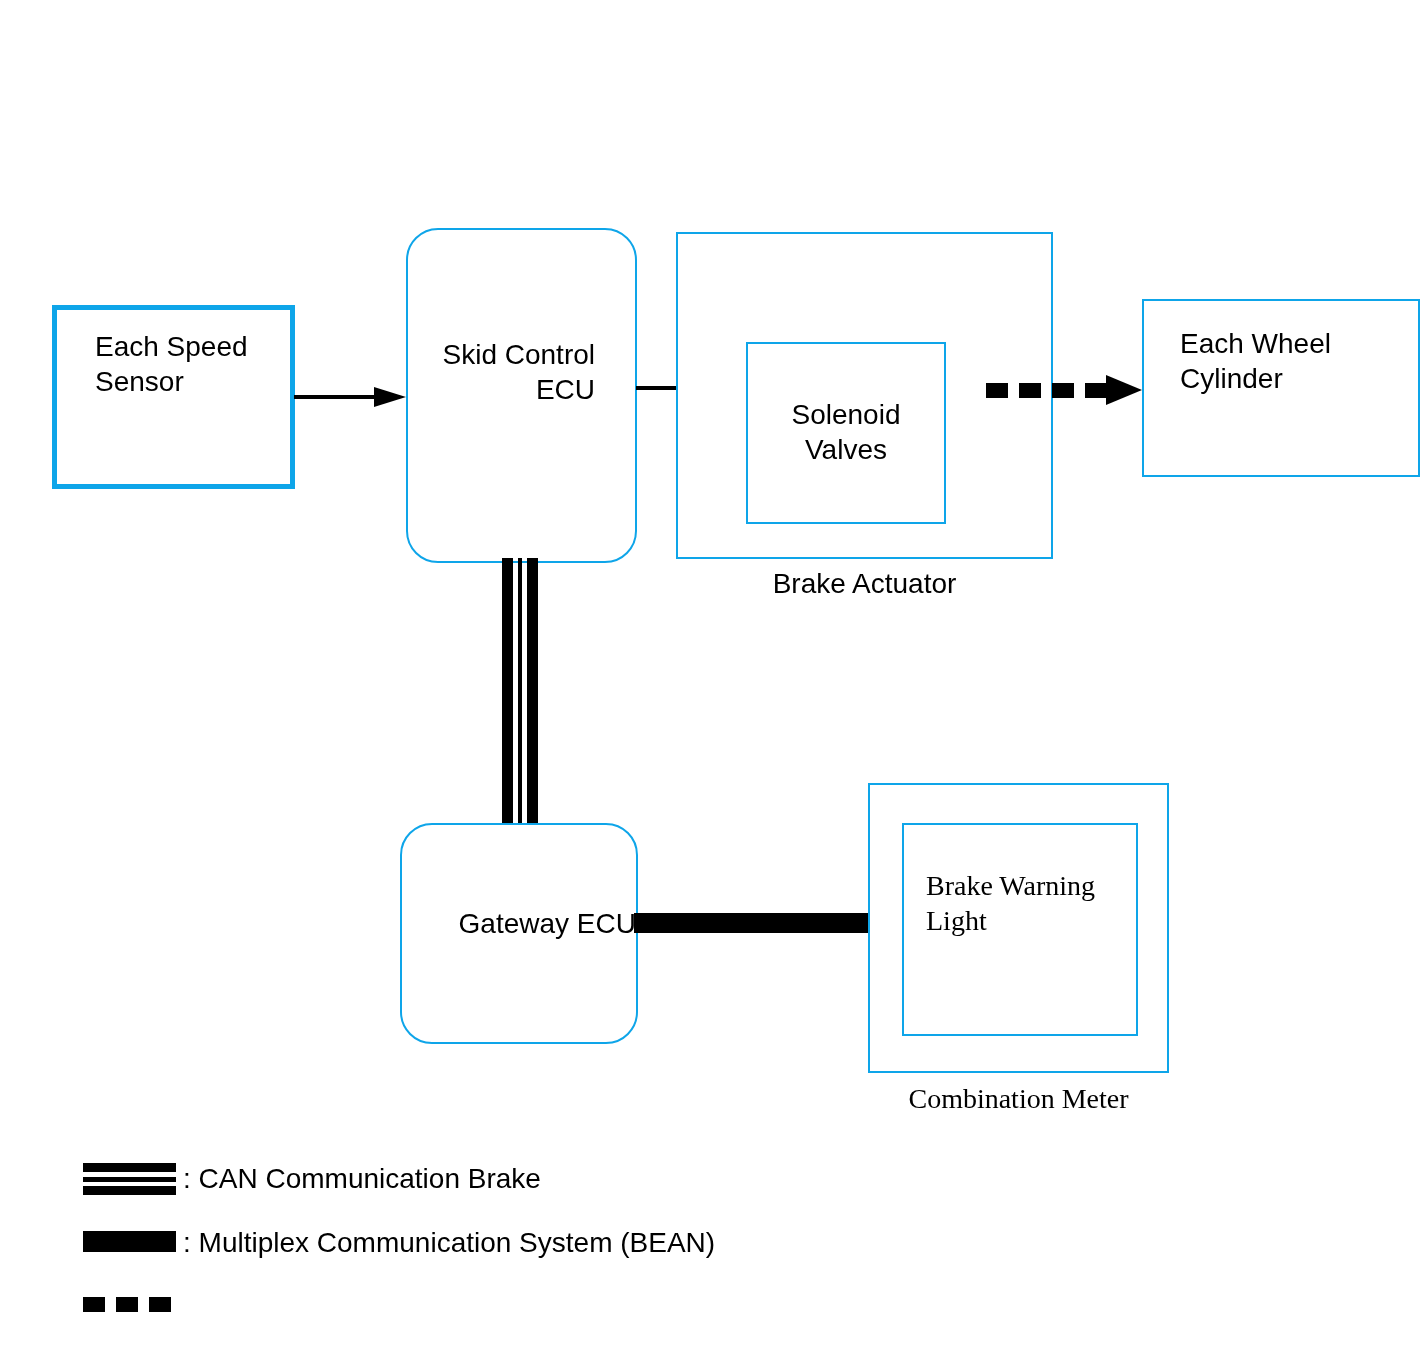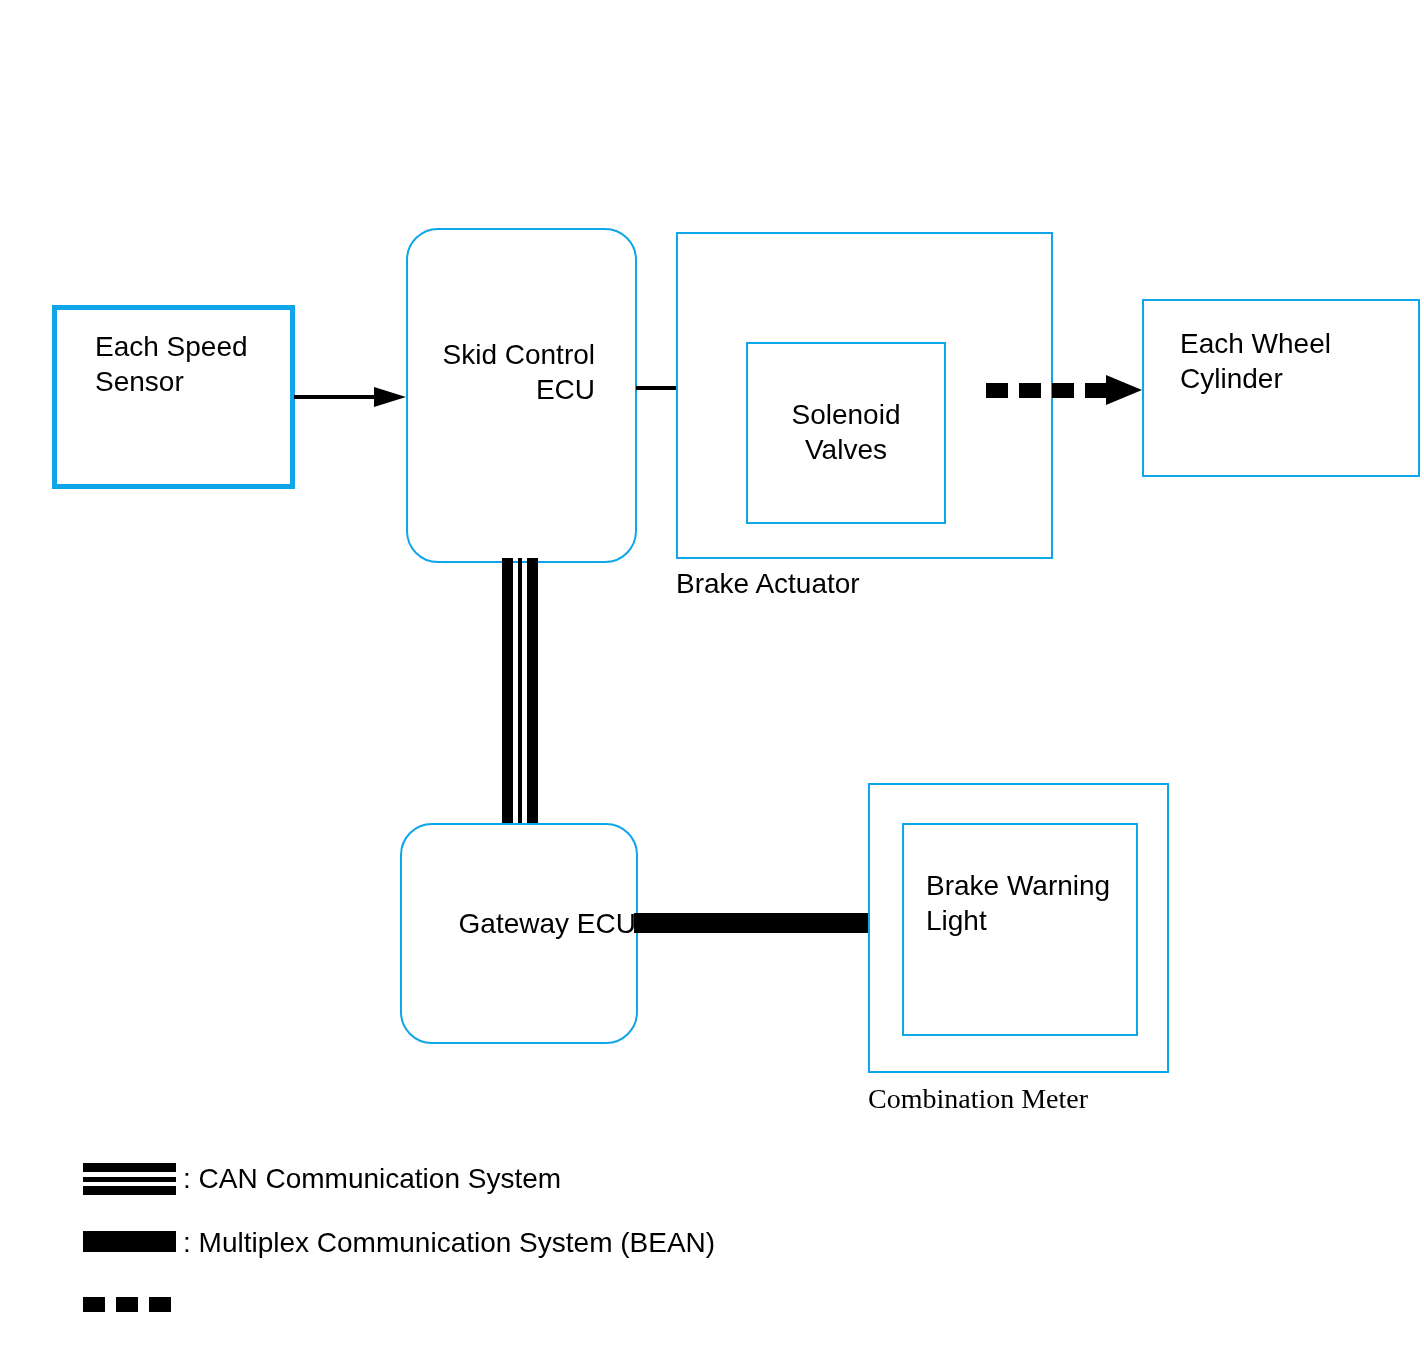--- a/index.html
+++ b/index.html
@@ -21,20 +21,21 @@
   }
   .rounded{border-radius:32px;}
   .lbl{display:block;}
   .center-lbl{
     display:flex;align-items:center;justify-content:center;
     text-align:center;
   }
   .caption{
     position:absolute;
     font-size:28px;line-height:34px;
+    text-align:center;
   }
   .hline{position:absolute;background:#000;}
   .vlinegrp{position:absolute;display:flex;flex-direction:row;}
   .vlinegrp .thick{width:11px;height:100%;background:#000;}
   .vlinegrp .thin{width:4px;height:100%;background:#000;margin:0 5px;}
   .arrowhead{
     position:absolute;width:0;height:0;
     border-top:10px solid transparent;
     border-bottom:10px solid transparent;
     border-left:32px solid #000;
@@ -105,29 +106,29 @@
   <div class="box rounded center-lbl" style="left:400px;top:823px;width:238px;height:221px;padding-bottom:20px;justify-content:flex-end;">
     <span class="lbl">Gateway ECU</span>
   </div>
 
   <div class="hline" style="left:634px;top:913px;width:236px;height:20px;"></div>
 
   <div class="box" style="left:868px;top:783px;width:301px;height:290px;"></div>
   <div class="caption" style="left:868px;top:1082px;width:301px;white-space:nowrap;font-family:Liberation Serif, serif;">Combination Meter</div>
 
   <div class="box" style="left:902px;top:823px;width:236px;height:213px;">
-    <span class="lbl" style="padding:43px 25px 0 22px;">Brake Warning Light</span>
+    <span class="lbl" style="padding:43px 25px 0 22px;font-family:Liberation Serif, serif;">Brake Warning Light</span>
   </div>
 
   <div class="leg-can" style="left:83px;top:1163px;">
     <div class="b1"></div>
     <div class="b2"></div>
     <div class="b3"></div>
   </div>
-  <div class="legend-label" style="left:183px;top:1162px;">: CAN Communication System</div>
+  <div class="legend-label" style="left:183px;top:1162px;">: CAN Communication Brake</div>
 
   <div class="leg-bean" style="left:83px;top:1231px;"></div>
   <div class="legend-label" style="left:183px;top:1226px;">: Multiplex Communication System (BEAN)</div>
 
   <div class="dashrow" style="left:83px;top:1297px;">
     <div class="dash"></div>
     <div class="dash"></div>
     <div class="dash"></div>
   </div>
 

